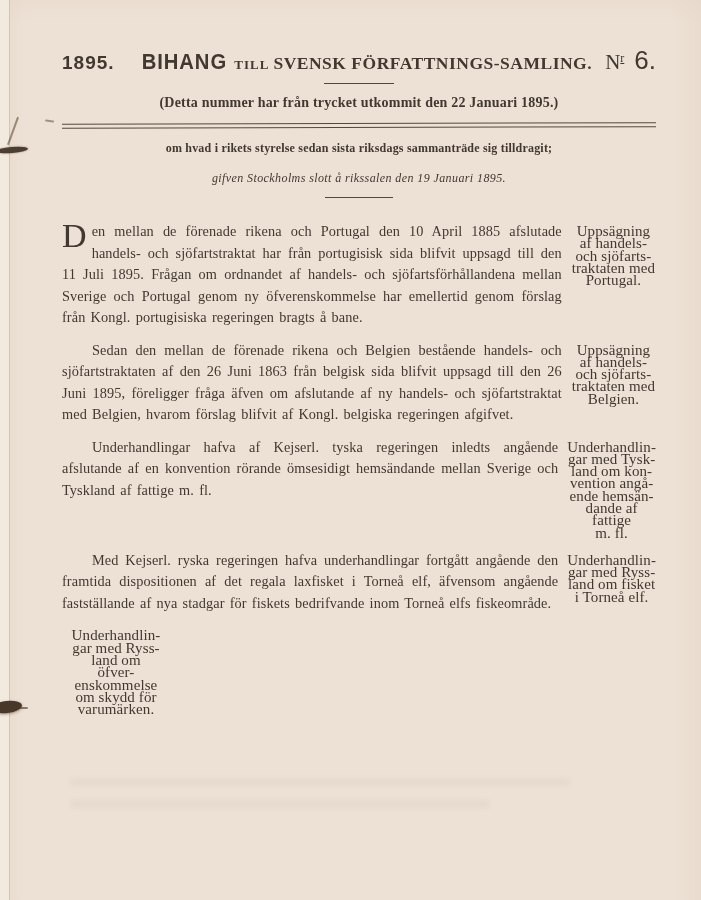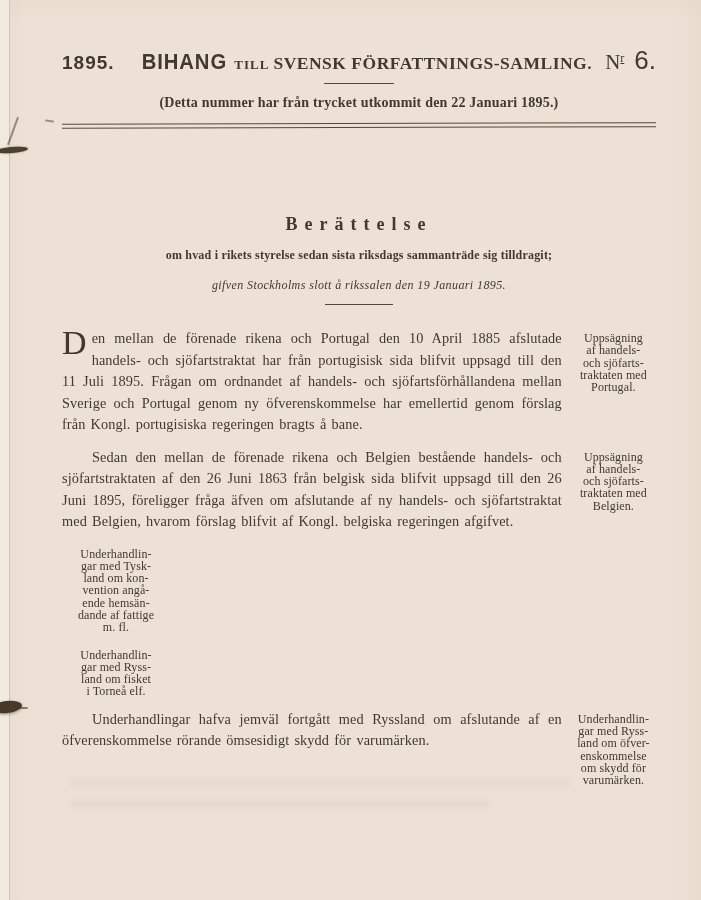--- a/index.html
+++ b/index.html
@@ -64,21 +64,21 @@
   .h-rule { width:68px; height:1px; background:var(--c-rule,#54483a); margin:11px auto 0 auto; }
 
   
   .body-block { margin-top:23px; }
   .row { display:flex; align-items:flex-start; margin-bottom:11px; }
   .b { width:528px; font-size:14.3px; line-height:21.5px; text-align:justify;
     word-spacing:1.5px; letter-spacing:.1px; }
   .b.indent { text-indent:30px; }
   .dropcap { float:left; font-size:34px; line-height:27px; margin:1px 5px 0 0; }
   .n-col { width:90px; margin-left:9px; padding-top:4px; text-align:center;
-    font-size:12px; line-height:12.3px; letter-spacing:.1px; }
+    font-size:15px; line-height:12.3px; letter-spacing:.1px; }
 </style>
 </head>
 <body style="--c-paper: #ede1d5; --c-paper-edge: #f3eadf; --c-ink: #42382e; --c-rule: #54483a;">
 
 <div class="page">
 
   <div class="edge-strip"></div>
   <div class="scratch"></div>
   <div class="speck"></div>
   <div class="stitch-a"></div>
@@ -101,45 +101,45 @@
         <span class="num">6.</span>
       </span>
     </div>
 
     <div class="center-rule"></div>
 
     <div class="imprint">(Detta nummer har från trycket utkommit den 22 Januari 1895.)</div>
 
     <div class="double-rule"></div>
 
-    <div class="h-title">Berättelse</div>
     <div class="h-sub">om hvad i rikets styrelse sedan sista riksdags sammanträde sig tilldragit;</div>
     <div class="h-date">gifven Stockholms slott å rikssalen den 19 Januari 1895.</div>
     <div class="h-rule"></div>
 
     <div class="body-block">
 
       <div class="row">
         <div class="b"><span class="dropcap">D</span><span>en mellan de förenade rikena och Portugal den 10 April 1885 afslutade handels- och sjöfartstraktat har från portugisisk sida blifvit uppsagd till den 11 Juli 1895. Frågan om ordnandet af handels- och sjöfartsförhållandena mellan Sverige och Portugal genom ny öfverenskommelse har emellertid genom förslag från Kongl. portugisiska regeringen bragts å bane.</span></div>
         <div class="n-col">Uppsägning<br>af handels-<br>och sjöfarts-<br>traktaten med<br>Portugal.</div>
       </div>
 
       <div class="row">
         <div class="b indent">Sedan den mellan de förenade rikena och Belgien bestående handels- och sjöfartstraktaten af den 26 Juni 1863 från belgisk sida blifvit uppsagd till den 26 Juni 1895, föreligger fråga äfven om afslutande af ny handels- och sjöfartstraktat med Belgien, hvarom förslag blifvit af Kongl. belgiska regeringen afgifvet.</div>
         <div class="n-col">Uppsägning<br>af handels-<br>och sjöfarts-<br>traktaten med<br>Belgien.</div>
       </div>
 
       <div class="row">
+        <div class="b indent">Underhandlingar hafva af Kejserl. tyska regeringen inledts angående afslutande af en konvention rörande ömsesidigt hemsändande mellan Sverige och Tyskland af fattige m. fl.</div>
         <div class="n-col">Underhandlin-<br>gar med Tysk-<br>land om kon-<br>vention angå-<br>ende hemsän-<br>dande af fattige<br>m. fl.</div>
       </div>
 
       <div class="row">
+        <div class="b indent">Med Kejserl. ryska regeringen hafva underhandlingar fortgått angående den framtida dispositionen af det regala laxfisket i Torneå elf, äfvensom angående fastställande af nya stadgar för fiskets bedrifvande inom Torneå elfs fiskeområde.</div>
         <div class="n-col">Underhandlin-<br>gar med Ryss-<br>land om fisket<br>i Torneå elf.</div>
       </div>
 
       <div class="row">
-        <div class="b indent">Underhandlingar hafva jemväl fortgått med Ryssland om afslutande af en öfverenskommelse rörande ömsesidigt skydd för varumärken.</div>
         <div class="n-col">Underhandlin-<br>gar med Ryss-<br>land om öfver-<br>enskommelse<br>om skydd för<br>varumärken.</div>
       </div>
 
     </div>
   </div>
 </div>
 
 </body></html>

